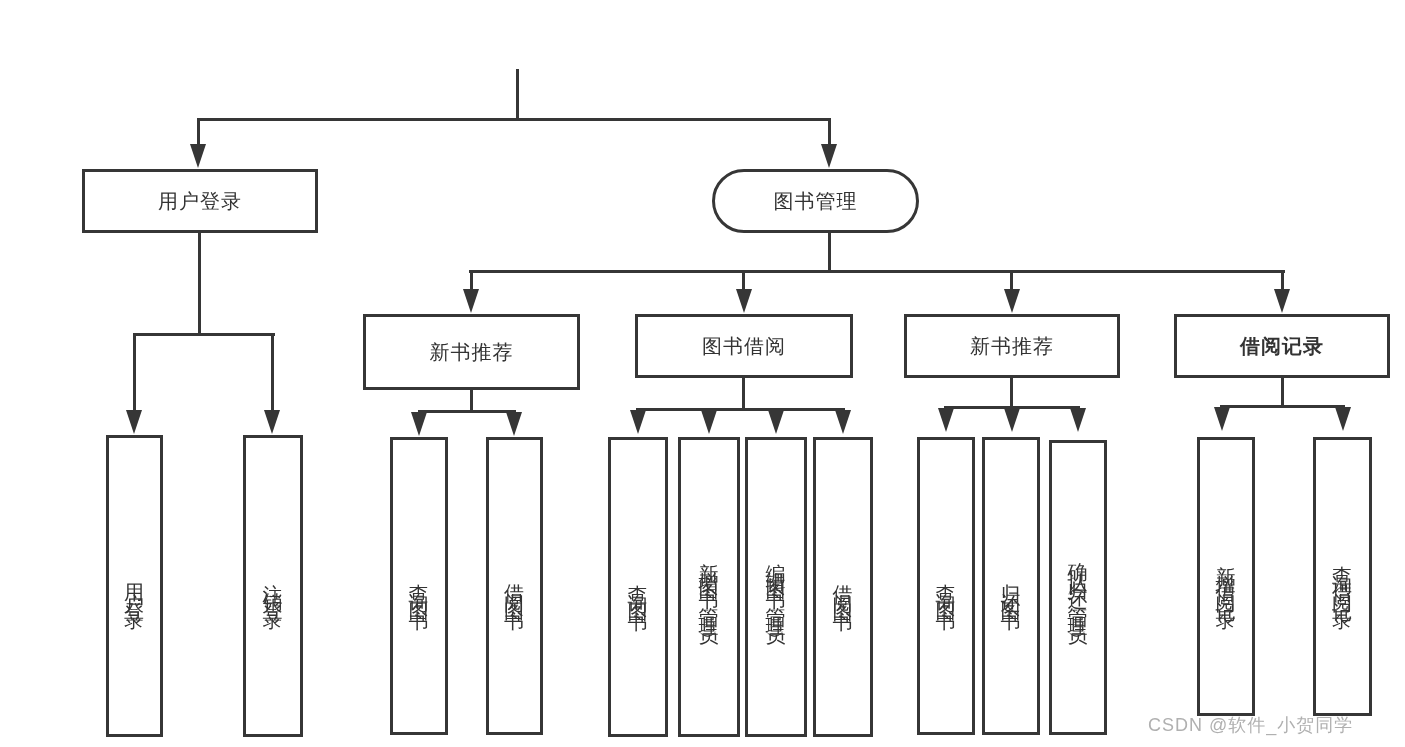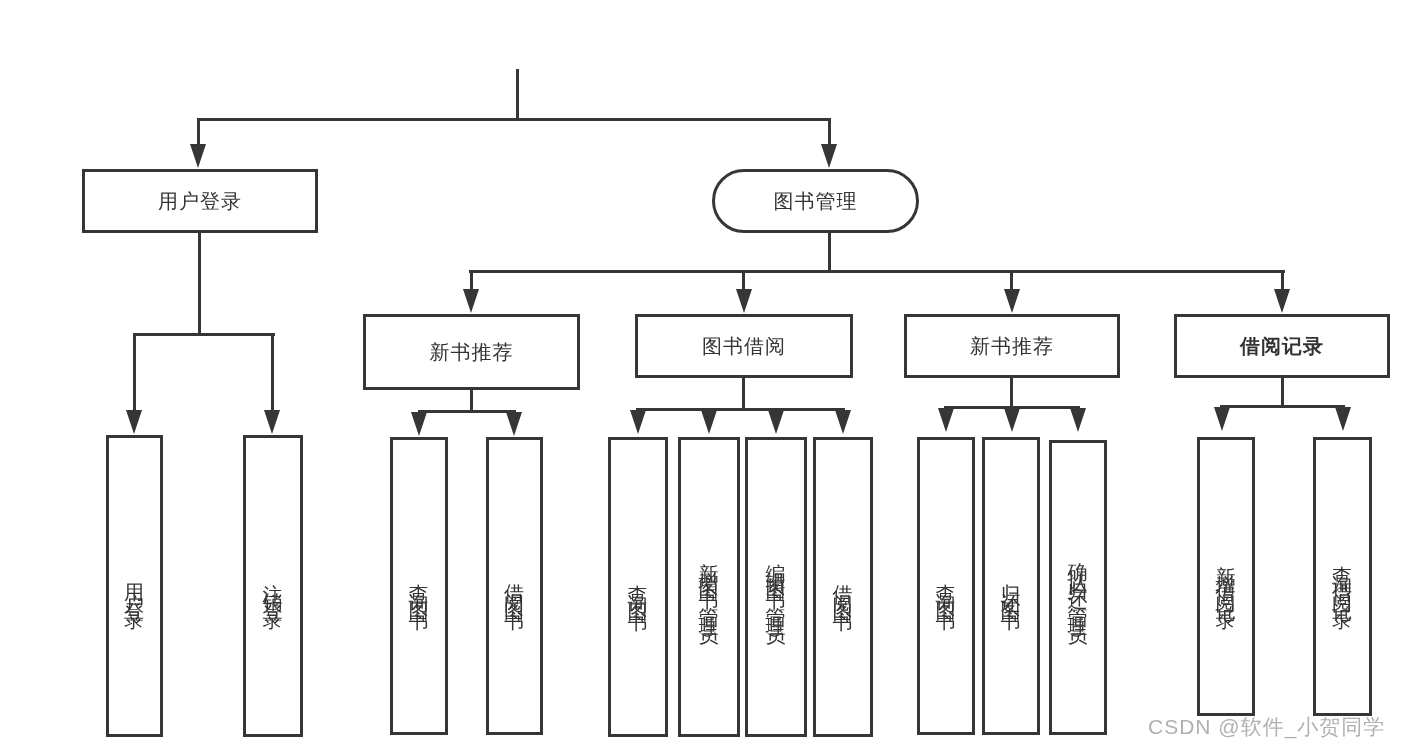--- a/index.html
+++ b/index.html
@@ -44,21 +44,21 @@
     writing-mode: vertical-rl;
     text-orientation: mixed;
     font-size: 20px; color: var(--text, #333333);
     letter-spacing: 9px;
     line-height: 1;
     white-space: nowrap;
   }
   .watermark {
     position: absolute;
     left: 1148px; top: 713px;
-    font-size: 21px;
+    font-size: 18px;
     color: var(--watermark, #b0b0b0);
     letter-spacing: 1px;
     white-space: nowrap;
     z-index: 5;
   }
 </style>
 </head>
 <body>
 
 <div class="canvas">

